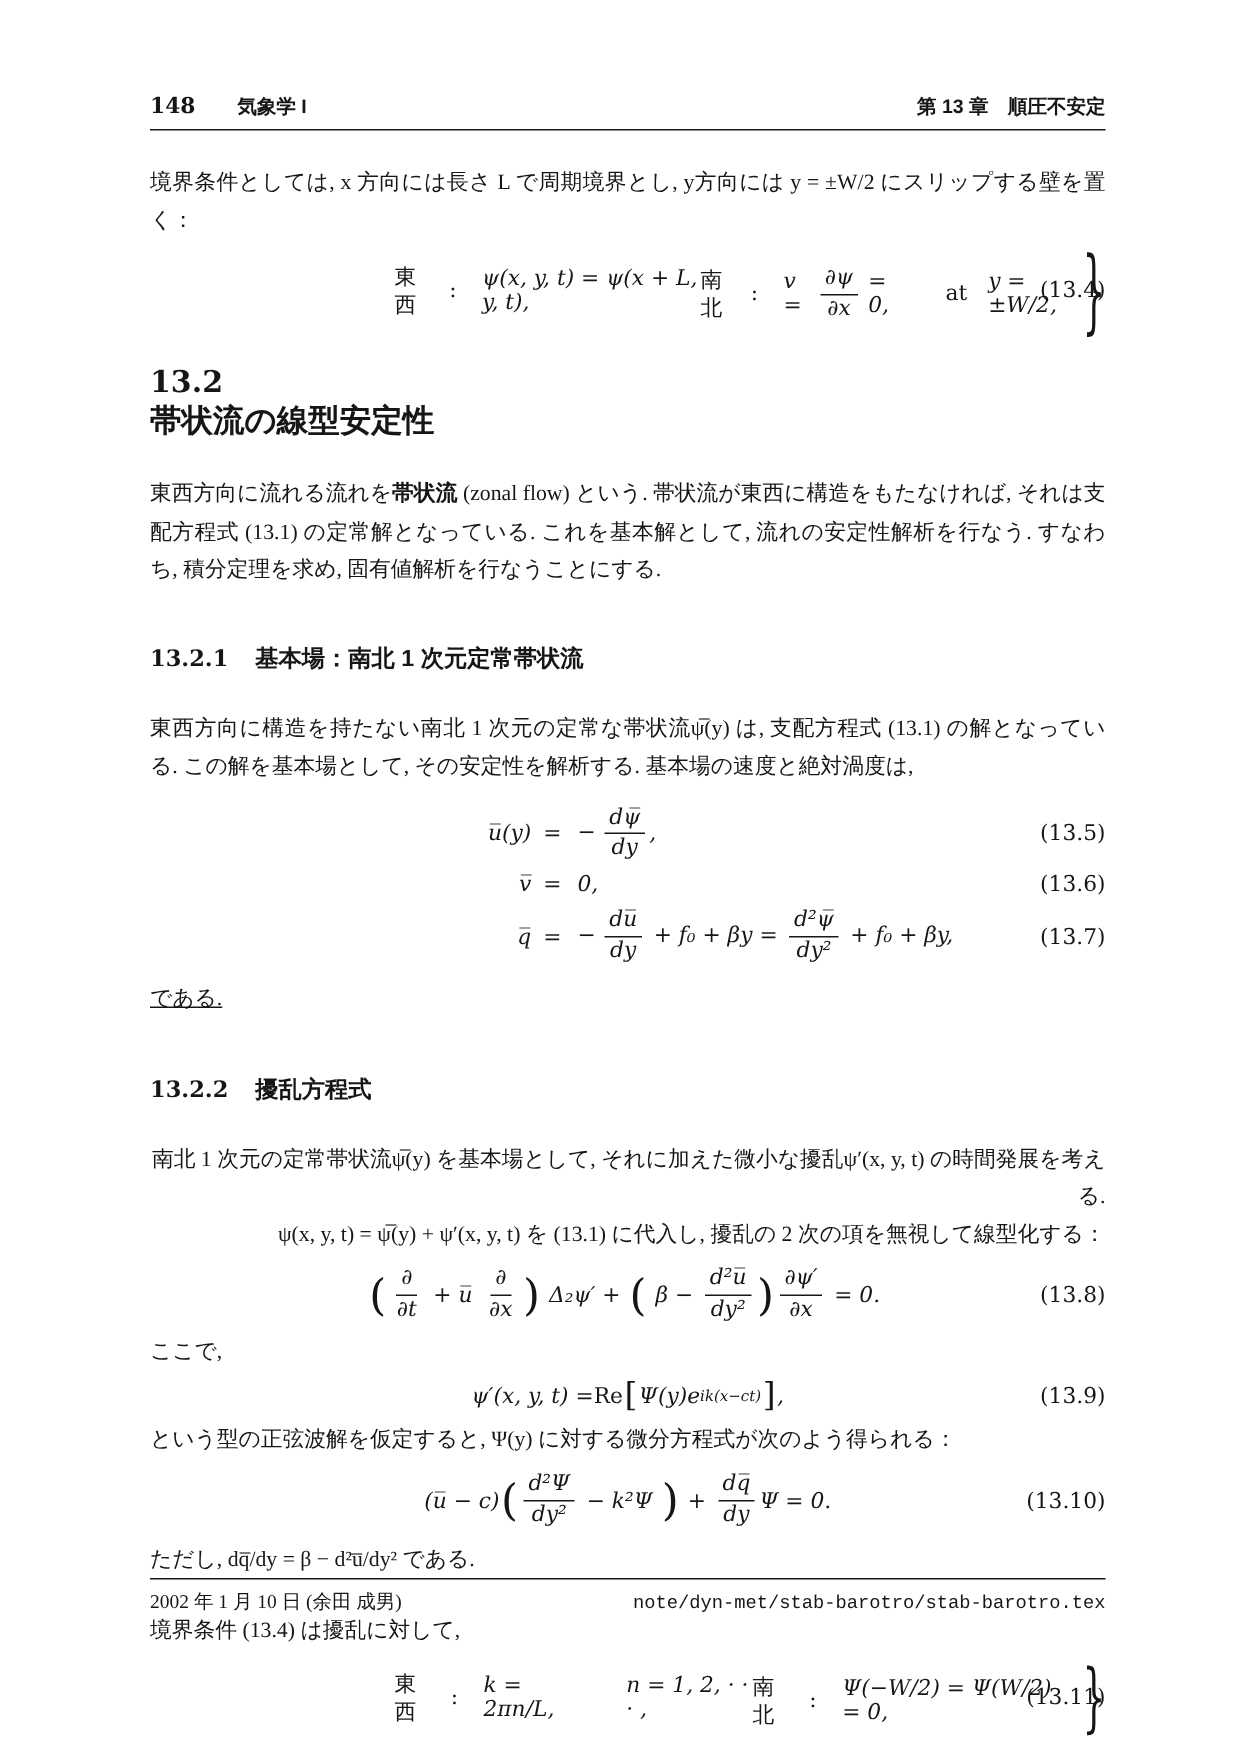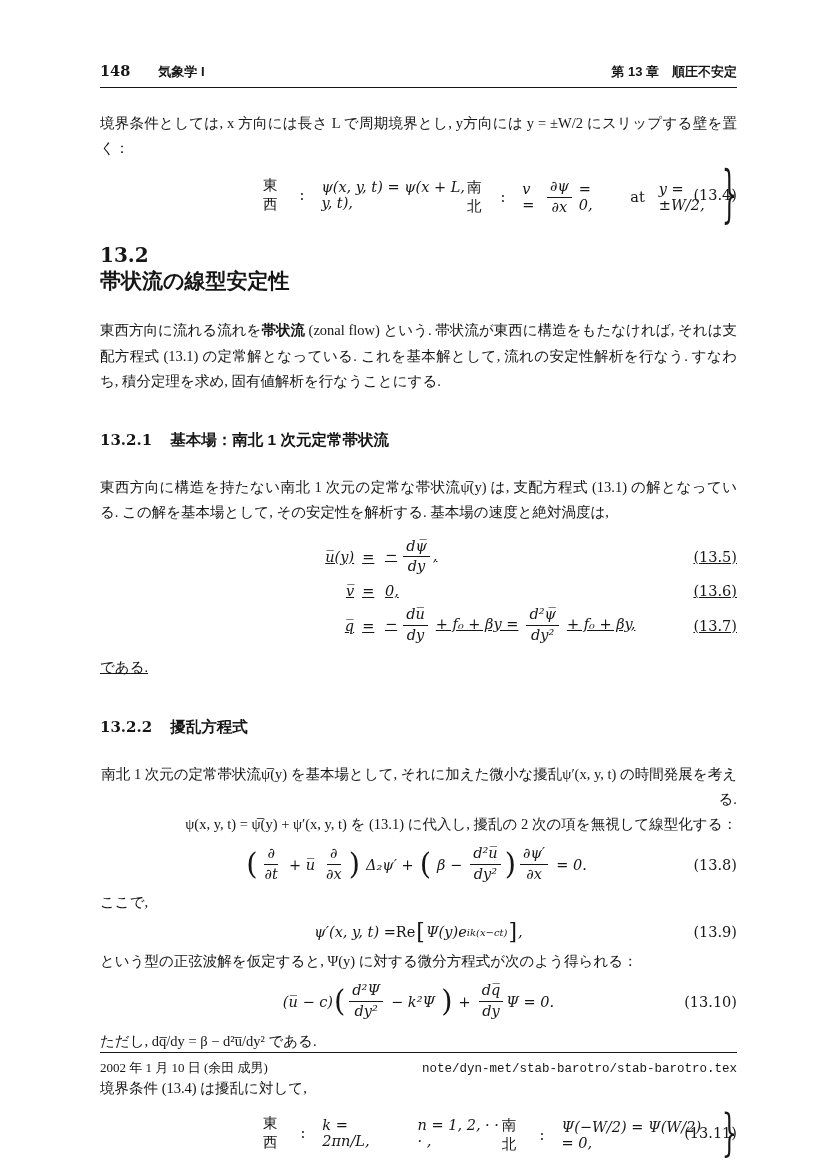--- a/index.html
+++ b/index.html
@@ -76,21 +76,21 @@
   .case-label { margin-right:13px; }
   .case-colon { margin-right:17px; }
   .at-word { margin:0 14px 0 26px; }
   .pre-tok { margin-right:4px; }
   .mid-tok { margin:0 4px; }
   .cases-brace { font-family:"DejaVu Serif",serif; font-style:normal; font-size:24px;
                  display:inline-block; transform:scaleY(2.55); margin-left:10px; }
   .brace-sm { transform:scaleY(2.1); }
 
   
-  .eq-table { width:100%; border-collapse:collapse; margin-top:10px;text-decoration:underline; }
+  .eq-table { width:100%; border-collapse:collapse; margin-top:10px; }
   .eq-table td { vertical-align:middle; padding:4px 0; }
   .eq-table .lhs { text-align:right; padding-left:203px; white-space:nowrap; }
   .eq-table .rel { padding:4px 8px; }
   .eq-table .rhs { text-align:left; white-space:nowrap; }
   .eq-table .rhs .tok { margin-right:3px; }
   .eq-table .eqno-cell { text-align:right; width:72px; font-style:normal;
                          font-family:"DejaVu Serif",serif; }
   .eq8-m  { margin-top:9px; }
   .eq9-m  { margin-top:6px; }
   .eq10-m { margin-top:9px; }

